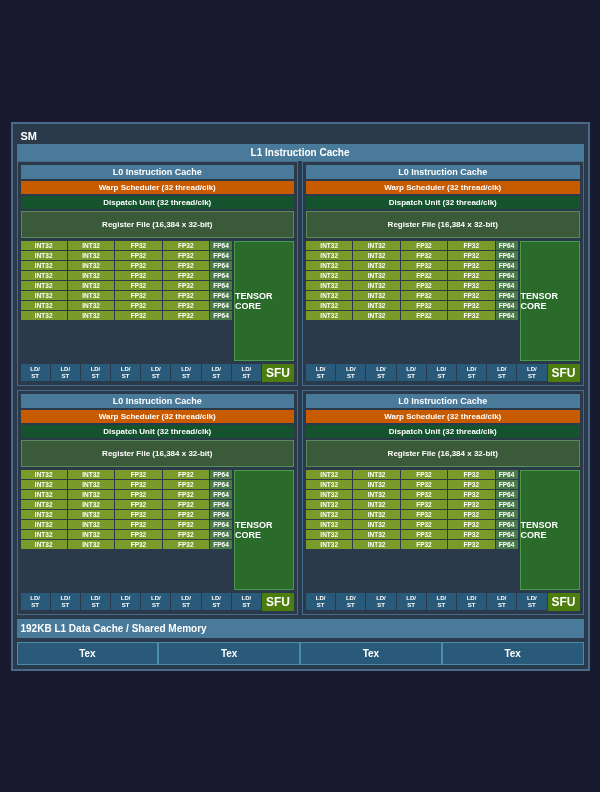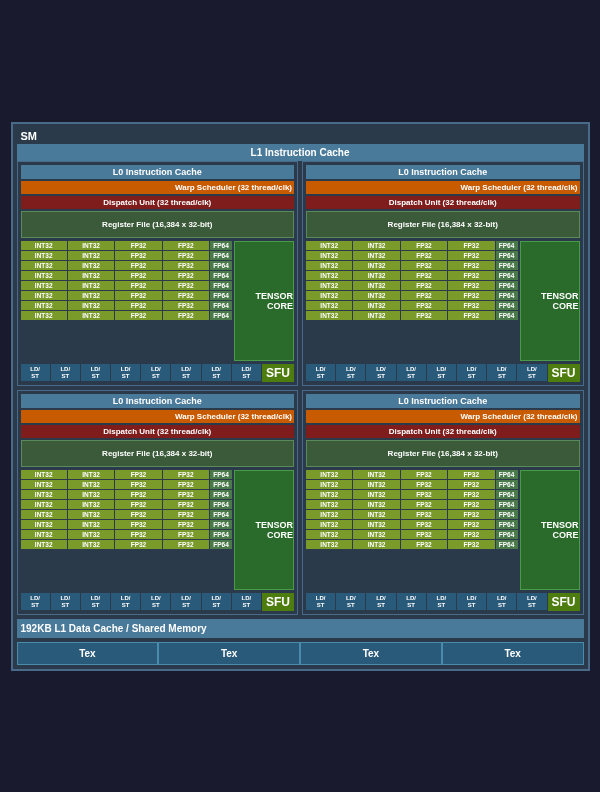--- a/index.html
+++ b/index.html
@@ -58,29 +58,29 @@
       text-align: center;
       padding: 2px;
       font-size: 9px;
       font-weight: bold;
       margin-bottom: 2px;
     }
 
     .warp-scheduler {
       background: #c85a00;
       color: white;
-      text-align: right;
+      text-align: center;
       padding: 2px;
       font-size: 8px;
       font-weight: bold;
       margin-bottom: 2px;
     }
 
     .dispatch-unit {
-      background: #7f1d1d;
+      background: #14532d;
       color: white;
       text-align: center;
       padding: 2px;
       font-size: 8px;
       font-weight: bold;
       margin-bottom: 2px;
     }
 
     .register-file {
       background: #3a5a3a;
@@ -106,21 +106,21 @@
     .tensor-core-block {
       width: 60px;
       background: #2a6a2a;
       border: 1px solid #4a9a4a;
       display: flex;
       align-items: center;
       justify-content: center;
       color: white;
       font-size: 9px;
       font-weight: bold;
-      text-align: right;
+      text-align: left;
       min-height: 120px;
     }
 
     .row-cells {
       display: flex;
       gap: 1px;
       margin-bottom: 1px;
     }
 
     .int32-cell {

